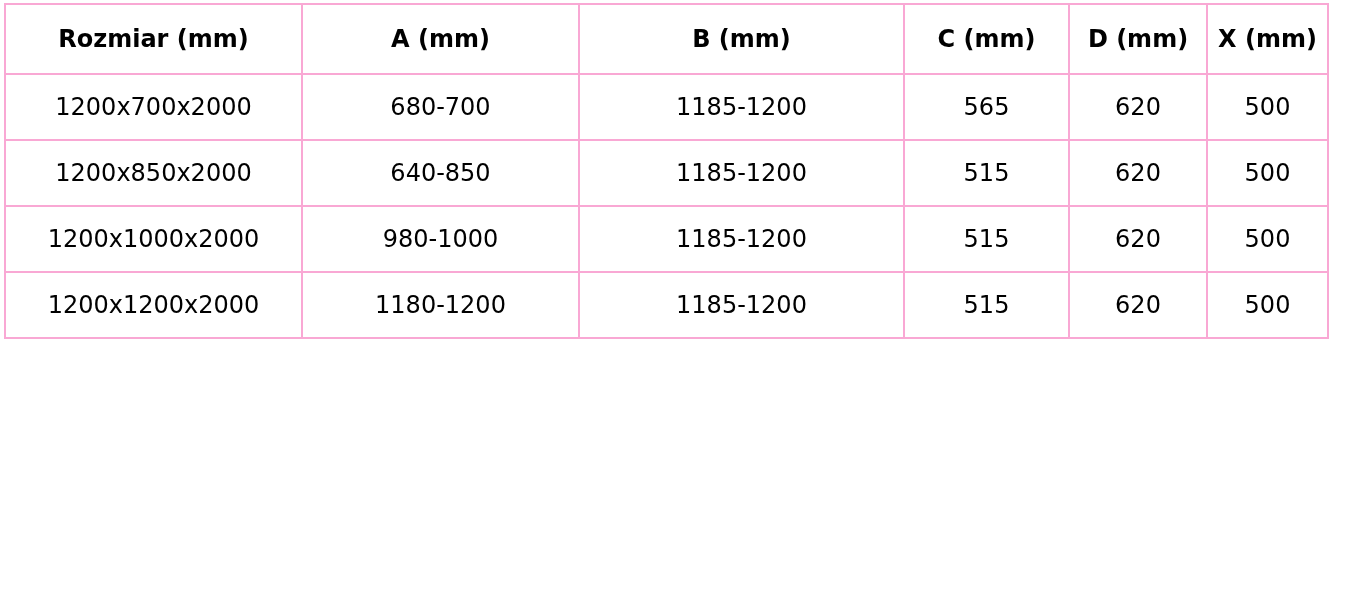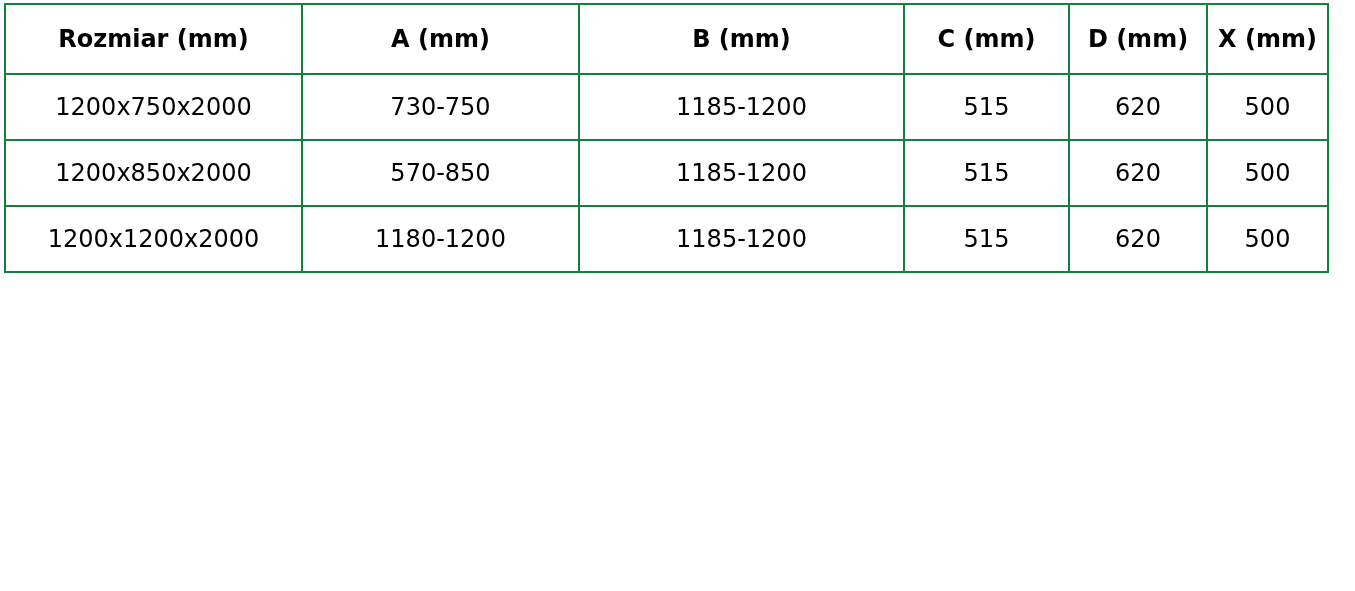--- a/index.html
+++ b/index.html
@@ -22,21 +22,21 @@
   }
   table.size-table {
     border-collapse: collapse;
     table-layout: fixed;
     width: 1323px;
     margin-left: 4px;
     margin-top: 3px;
   }
   table.size-table th,
   table.size-table td {
-    border: 2px solid #15803d;
+    border: 2px solid #f9a8d4;
     text-align: center;
     vertical-align: middle;
     font-size: 24px;
     line-height: 1.1;
     padding: 0;
     height: 64px;
     white-space: nowrap;
   }
   table.size-table th {
     font-weight: bold;
@@ -69,30 +69,38 @@
         <th>Rozmiar (mm)</th>
         <th>A (mm)</th>
         <th>B (mm)</th>
         <th>C (mm)</th>
         <th>D (mm)</th>
         <th>X (mm)</th>
       </tr>
     </thead>
     <tbody>
       <tr>
-        <td>1200x750x2000</td>
-        <td>730-750</td>
+        <td>1200x700x2000</td>
+        <td>680-700</td>
+        <td>1185-1200</td>
+        <td>565</td>
+        <td>620</td>
+        <td>500</td>
+      </tr>
+      <tr>
+        <td>1200x850x2000</td>
+        <td>640-850</td>
         <td>1185-1200</td>
         <td>515</td>
         <td>620</td>
         <td>500</td>
       </tr>
       <tr>
-        <td>1200x850x2000</td>
-        <td>570-850</td>
+        <td>1200x1000x2000</td>
+        <td>980-1000</td>
         <td>1185-1200</td>
         <td>515</td>
         <td>620</td>
         <td>500</td>
       </tr>
       <tr>
         <td>1200x1200x2000</td>
         <td>1180-1200</td>
         <td>1185-1200</td>
         <td>515</td>

